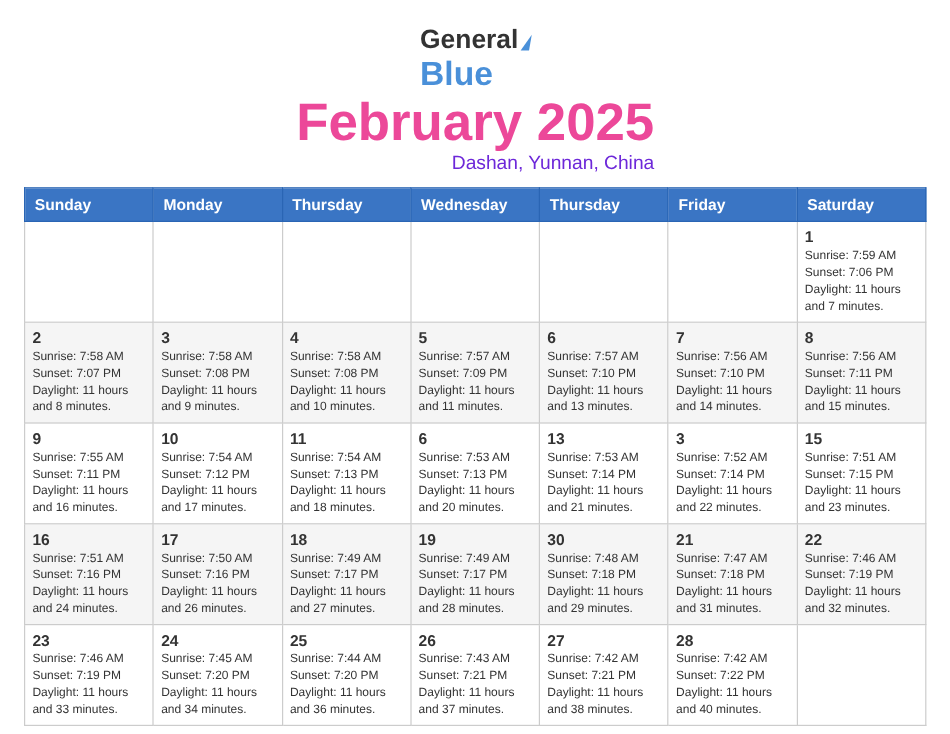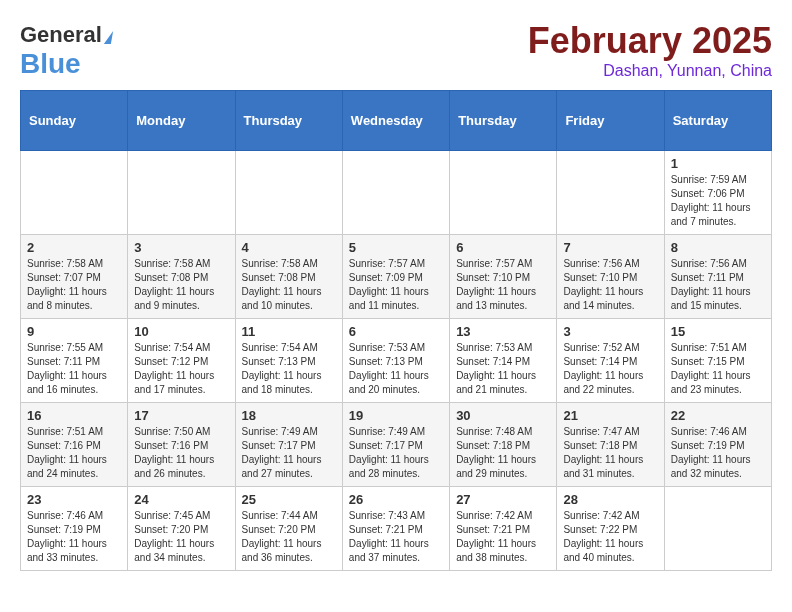--- a/index.html
+++ b/index.html
@@ -6,50 +6,51 @@
     body {
       font-family: Arial, sans-serif;
       background: #fff;
       width: 792px;
       min-height: 612px;
       padding: 20px;
     }
     .header {
       display: flex;
       justify-content: space-between;
-      align-items: flex-end;
+      align-items: center;
       margin-bottom: 10px;
+      flex-direction: column;
     }
     .logo {
       display: flex;
       flex-direction: column;
       align-items: flex-start;
     }
     .title-section {
       text-align: right;
     }
     .month-title {
-      font-size: 36px;
+      font-size: 44px;
       font-weight: bold;
-      color: #7f1d1d;
+      color: #ec4899;
     }
     .location {
       font-size: 16px;
       color: #6d28d9;
     }
     .calendar {
       width: 100%;
       border-collapse: collapse;
       border: 1px solid #ccc;
     }
     .calendar th {
       background-color: #3a75c4;
       color: #fff;
       text-align: left;
-      padding: 22px 8px;
+      padding: 6px 8px;
       font-size: 13px;
       border: 1px solid #2a65b4;
     }
     .calendar td {
       vertical-align: top;
       padding: 5px 6px;
       border: 1px solid #ccc;
       width: calc(100% / 7);
       min-height: 85px;
       font-size: 10.5px;

